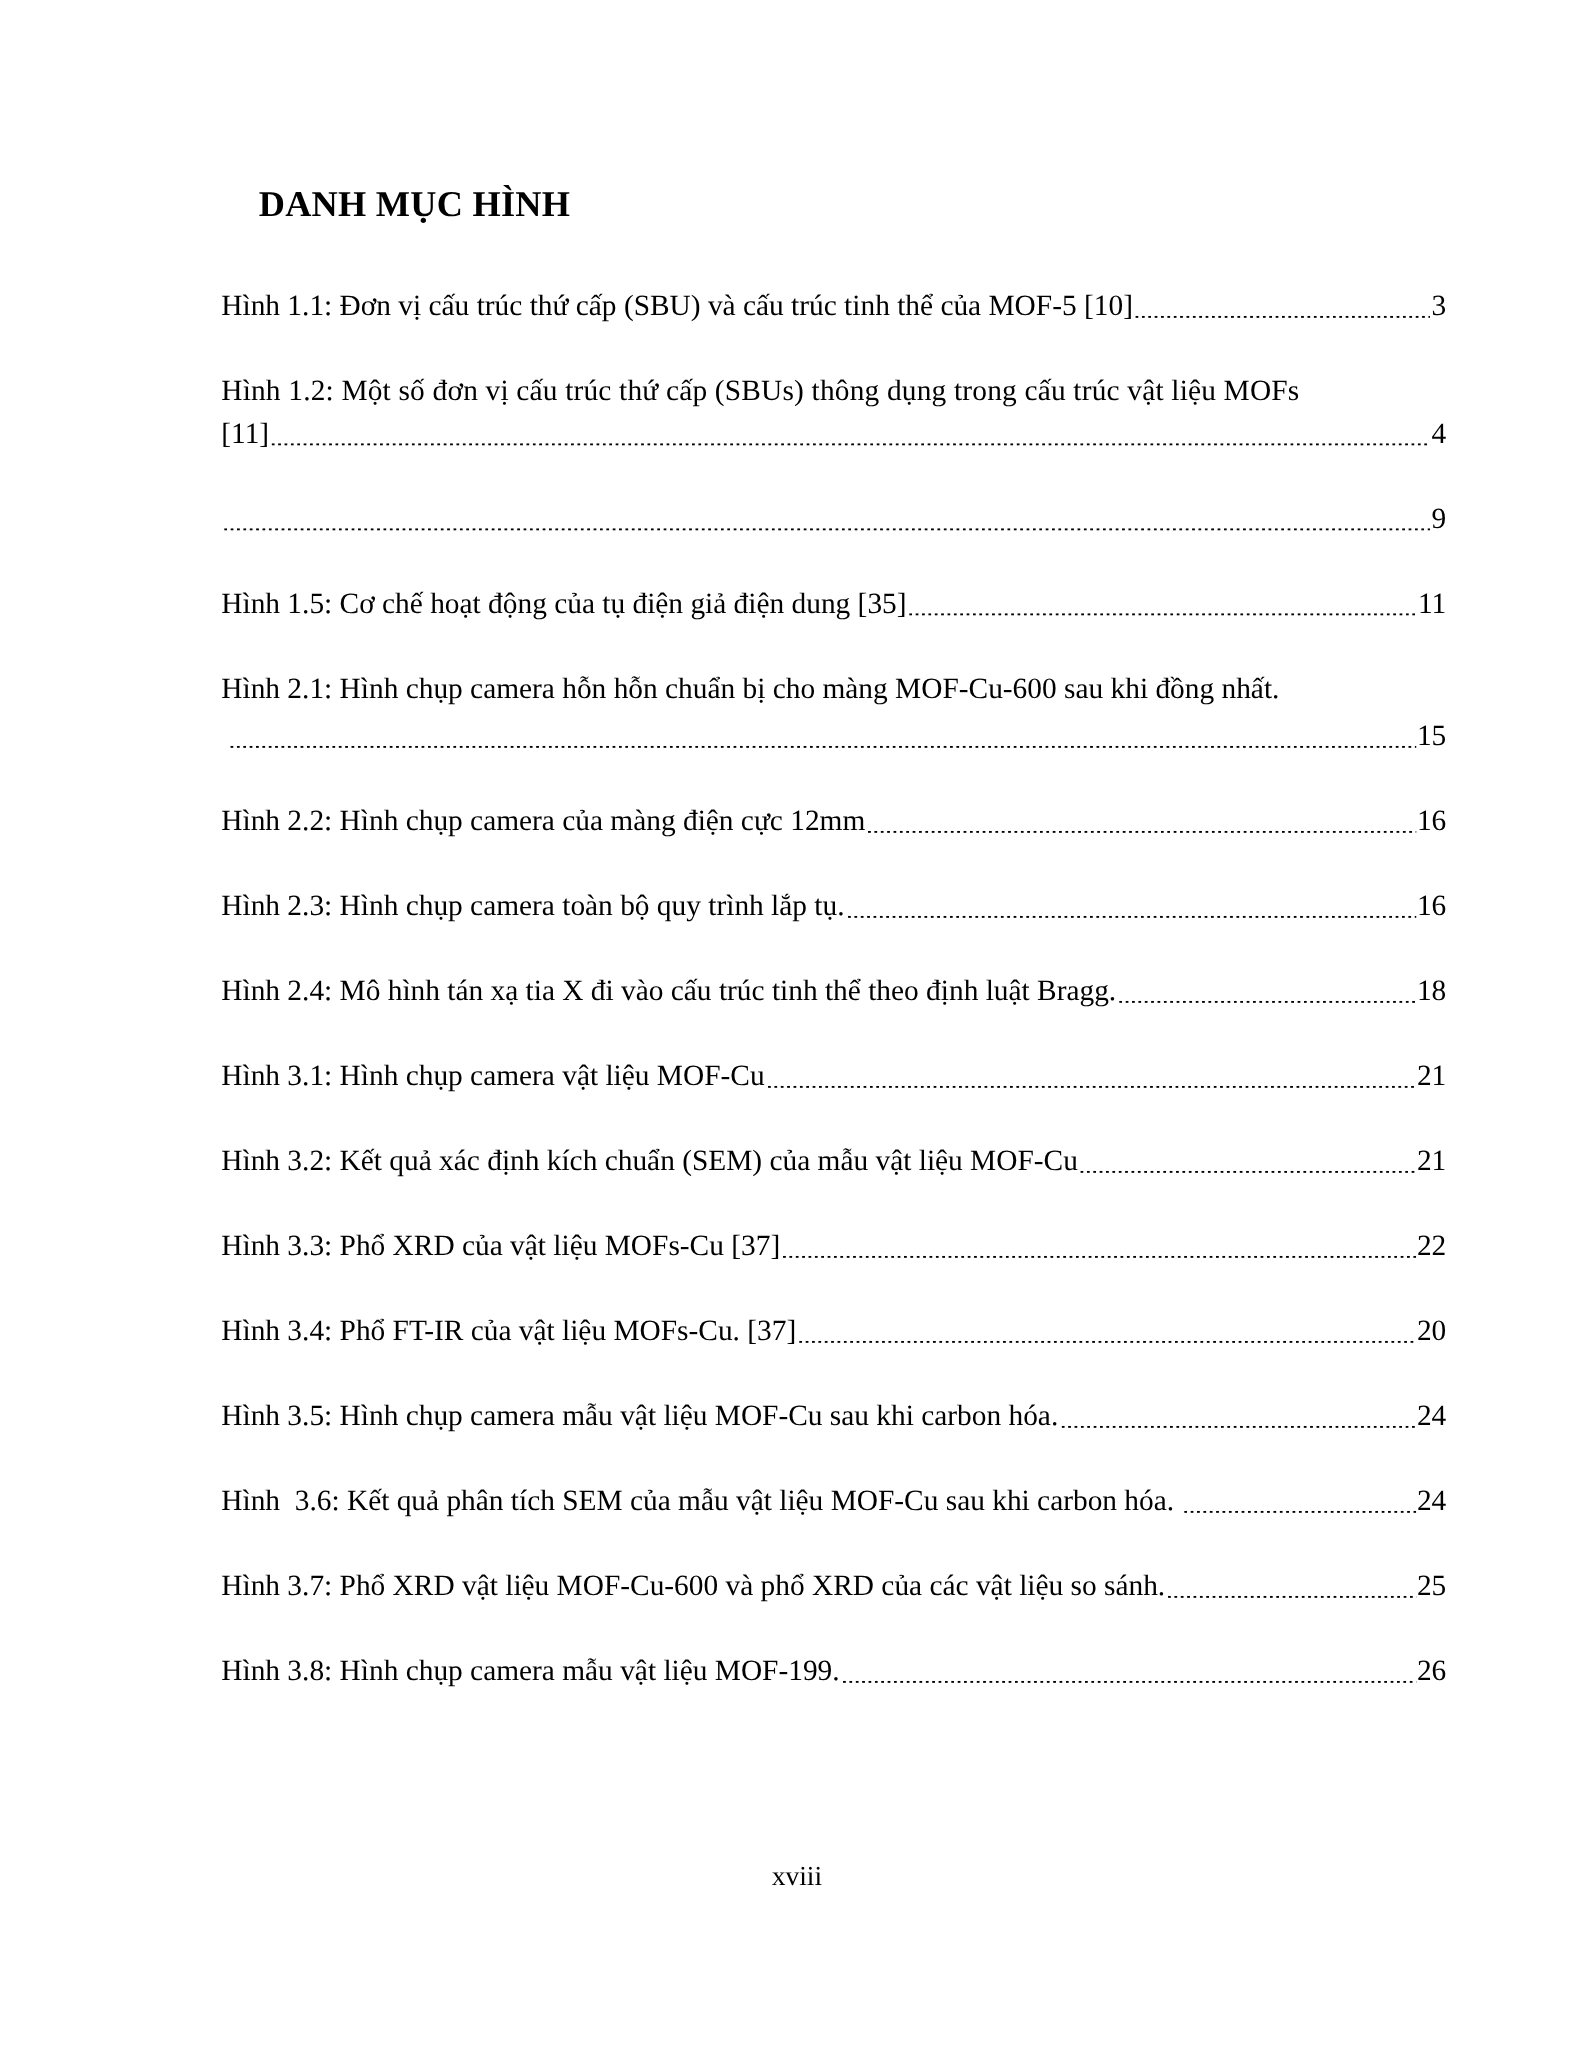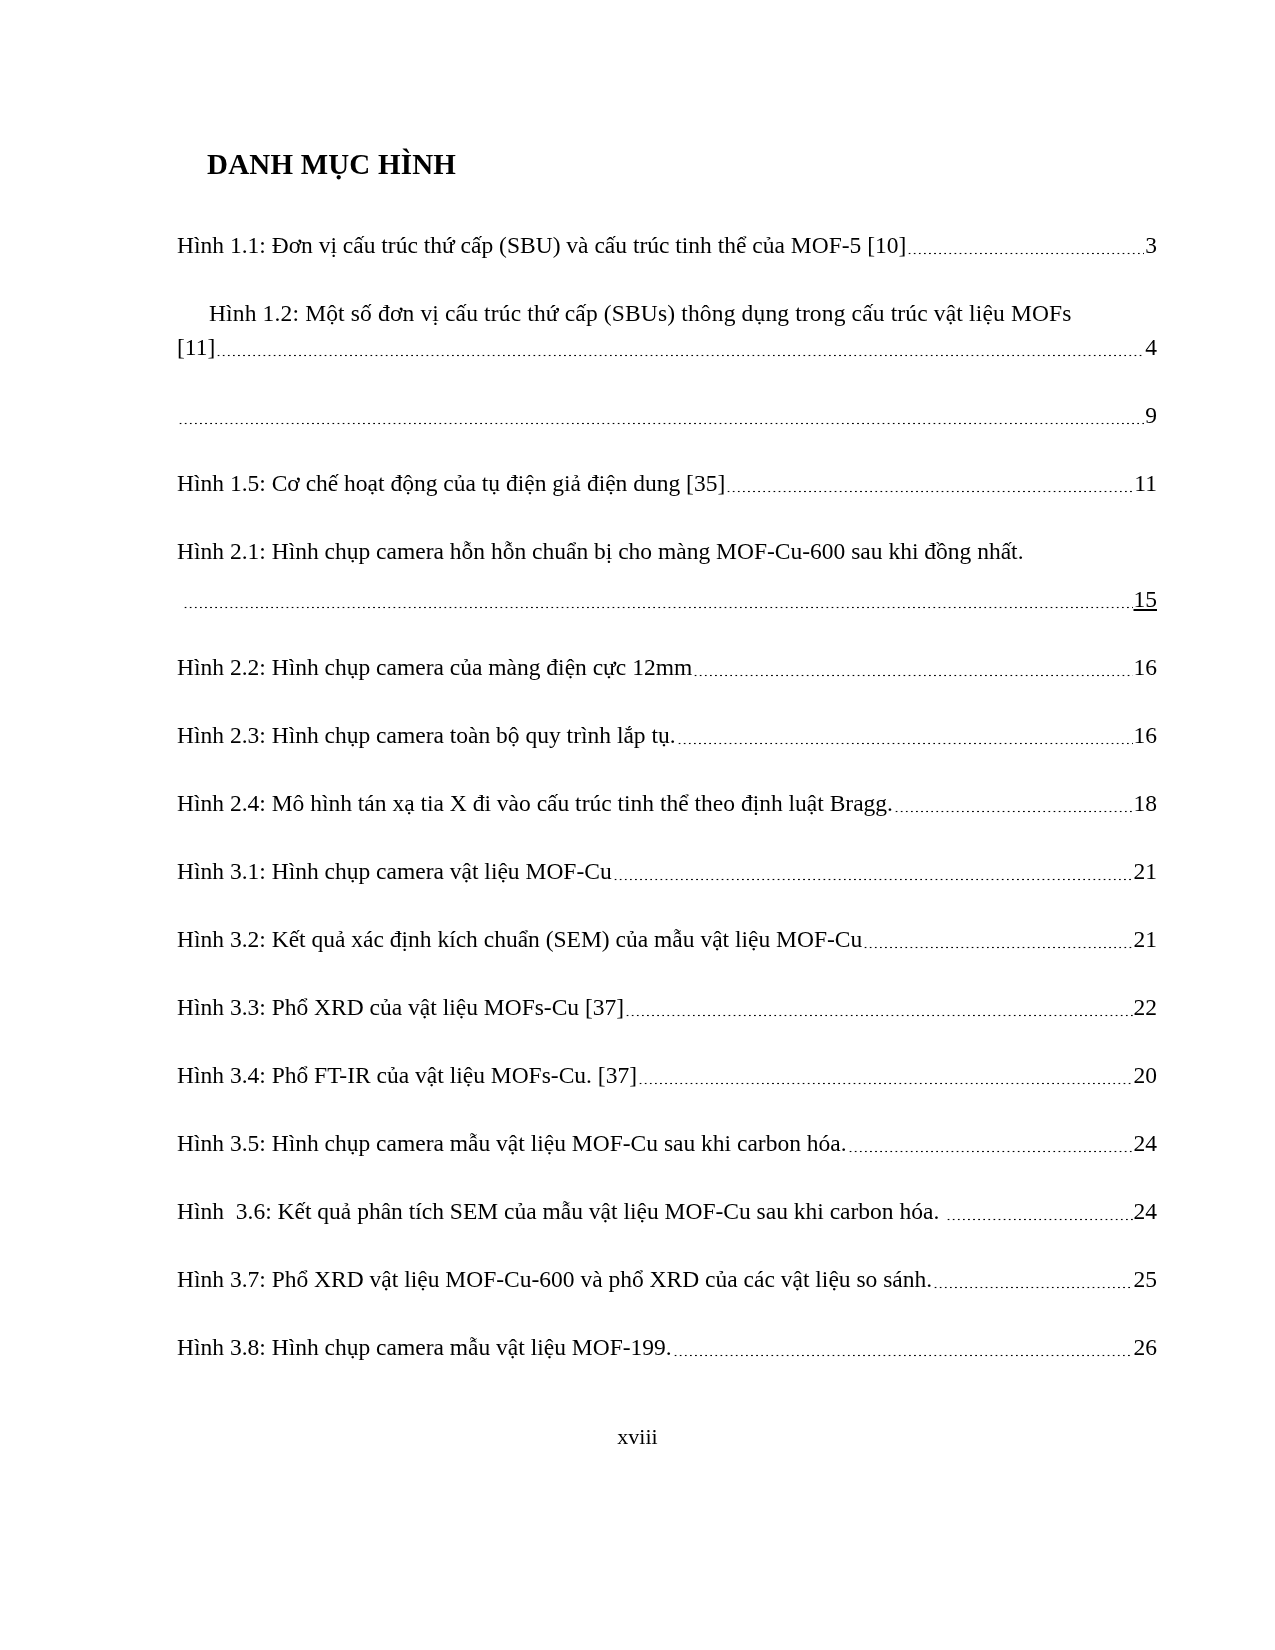--- a/index.html
+++ b/index.html
@@ -20,41 +20,41 @@
       background-image: radial-gradient(circle, #000 0.9px, transparent 1.1px);
       background-size: 5.1px 3px; background-repeat: repeat-x;
       background-position: 0 100%; height: 6px; align-self: flex-end; margin-bottom: 7px;
     }
     .entry .page { flex: 0 0 auto; }
     .entry .wrap-line { white-space: nowrap; overflow: hidden; }
     .entry.two-line .row.first { display: block; }
     .entry.two-line .row.second { margin-top: 34px; }
     .entry.indent-leader .row.second .leader { margin-left: 6px; }
     .footer {
-      position: absolute; left: 0; width: 1275px; top: 1424px;
+      position: absolute; left: 0; width: 1275px; top: 1488px;
       text-align: center; font-size: 22px;
     }
   </style>
 </head>
 <body>
 
 <div class="page-title">DANH MỤC HÌNH</div>
 
 <div class="toc">
 
   <div class="entry">
     <div class="row">
       <span class="text">Hình 1.1: Đơn vị cấu trúc thứ cấp (SBU) và cấu trúc tinh thể của MOF-5 [10]</span>
       <span class="leader"></span>
       <span class="page">3</span>
     </div>
   </div>
 
   <div class="entry two-line">
-    <div class="row first wrap-line" style="text-align:justify; letter-spacing:0.15px;margin-left:32px;">
+    <div class="row first wrap-line" style="text-align:justify; letter-spacing:0.15px;">
       <span class="text">Hình 1.2: Một số đơn vị cấu trúc thứ cấp (SBUs) thông dụng trong cấu trúc vật liệu MOFs</span>
     </div>
     <div class="row second" style="margin-top:0;">
       <span class="text">[11]</span>
       <span class="leader"></span>
       <span class="page">4</span>
     </div>
   </div>
 
   <div class="entry">
@@ -70,21 +70,21 @@
       <span class="text">Hình 1.5: Cơ chế hoạt động của tụ điện giả điện dung [35]</span>
       <span class="leader"></span>
       <span class="page">11</span>
     </div>
   </div>
 
   <div class="entry two-line indent-leader">
     <div class="row first wrap-line">
       <span class="text">Hình 2.1: Hình chụp camera hỗn hỗn chuẩn bị cho màng MOF-Cu-600 sau khi đồng nhất.</span>
     </div>
-    <div class="row second" style="margin-top:14px;text-decoration:underline;">
+    <div class="row second" style="margin-top:4px;">
       <span class="leader" style="margin-left:6px;"></span>
       <span class="page">15</span>
     </div>
   </div>
 
   <div class="entry">
     <div class="row">
       <span class="text">Hình 2.2: Hình chụp camera của màng điện cực 12mm </span>
       <span class="leader"></span>
       <span class="page">16</span>

